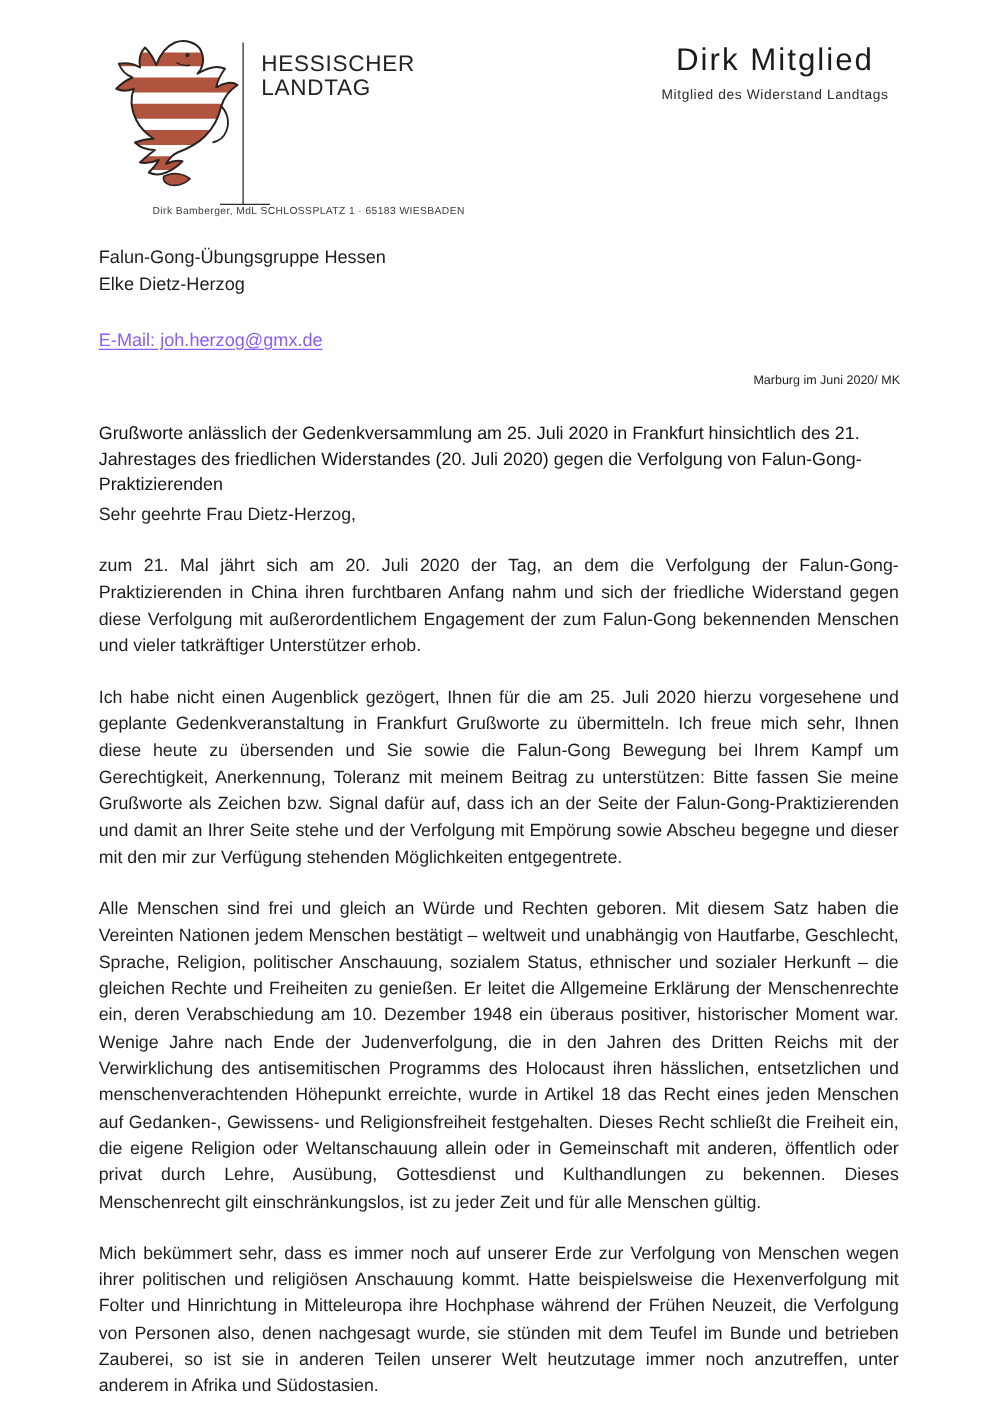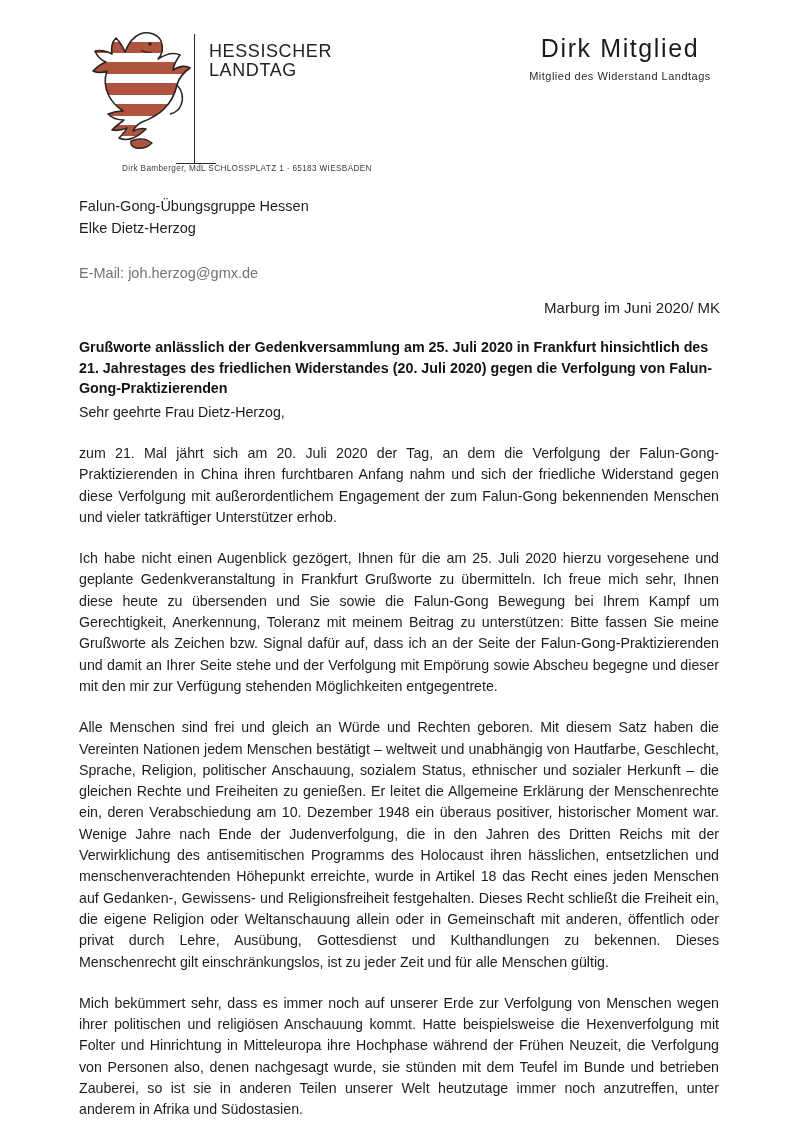--- a/index.html
+++ b/index.html
@@ -109,42 +109,43 @@
     top: 196px;
     font-size: 14.5px;
     line-height: 21.5px;
     color: #1d1d1d;
   }
   .email-line {
     position: absolute;
     left: 79px;
     top: 265px;
     font-size: 14.5px;
-    color: #737373;
+    color: #8b5cf6;
+    text-decoration: underline;
     text-underline-offset: 2px;
   }
 
   .date-line {
     position: absolute;
     right: 74px;
     top: 299px;
-    font-size: 15px;
+    font-size: 10px;
     color: #1d1d1d;
     white-space: nowrap;
   }
 
   
   .subject {
     position: absolute;
     left: 79px;
     top: 337px;
     width: 640px;
     font-size: 14.3px;
     line-height: 20.5px;
-    font-weight: bold;
+    font-weight: normal;
     color: #131313;
     text-align: left;
   }
 
   .salutation {
     position: absolute;
     left: 79px;
     top: 404px;
     font-size: 14.2px;
     color: #1d1d1d;

